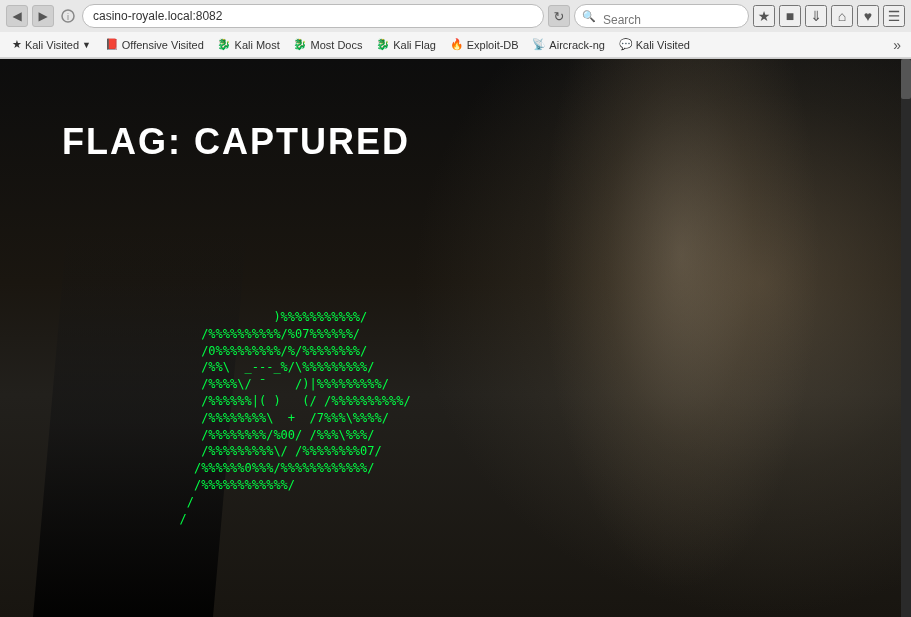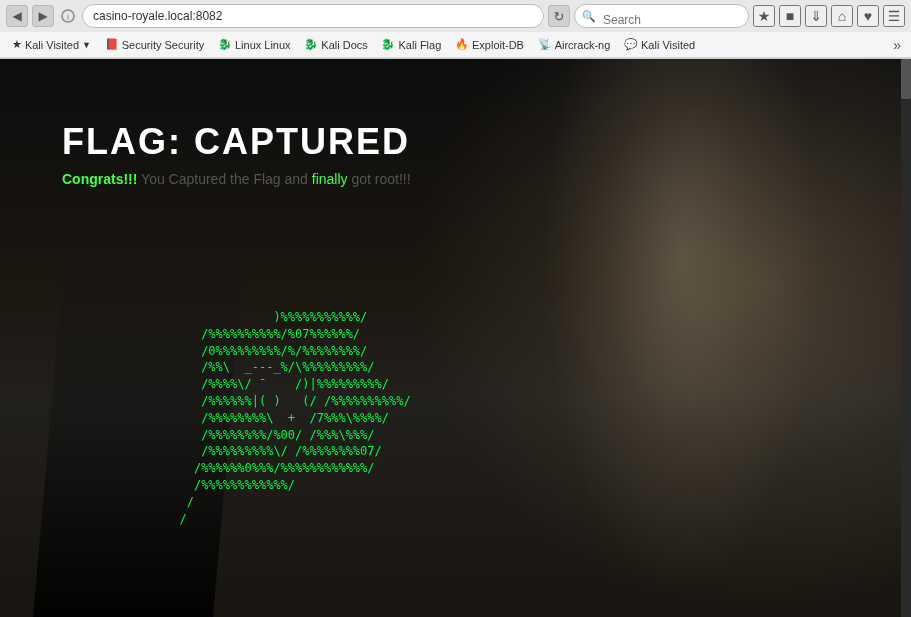--- a/index.html
+++ b/index.html
@@ -246,29 +246,29 @@
   </div>
 
   <div class="bookmarks-bar">
     <div class="bookmark-item">
       <span class="bookmark-icon">★</span>
       <span>Kali Visited</span>
       <span style="font-size:9px;">▼</span>
     </div>
     <div class="bookmark-item">
       <span class="bookmark-icon">📕</span>
-      <span>Security Security</span>
+      <span>Offensive Visited</span>
     </div>
     <div class="bookmark-item">
       <span class="bookmark-icon">🐉</span>
-      <span>Linux Linux</span>
+      <span>Kali Most</span>
     </div>
     <div class="bookmark-item">
       <span class="bookmark-icon">🐉</span>
-      <span>Kali Docs</span>
+      <span>Most Docs</span>
     </div>
     <div class="bookmark-item">
       <span class="bookmark-icon">🐉</span>
       <span>Kali Flag</span>
     </div>
     <div class="bookmark-item">
       <span class="bookmark-icon">🔥</span>
       <span>Exploit-DB</span>
     </div>
     <div class="bookmark-item">
@@ -294,23 +294,20 @@
       background: radial-gradient(ellipse at 50% 35%, rgba(200,180,150,0.25) 0%, rgba(140,120,90,0.15) 35%, transparent 65%);"></div>
 
     <div style="position:absolute;bottom:0;left:50px;width:180px;height:70%;
       background: linear-gradient(to top, rgba(0,0,0,0.9) 0%, rgba(20,20,20,0.7) 50%, transparent 100%);
       transform: skewX(-5deg);"></div>
 
     <div class="page-overlay">
 
       <div class="flag-title">FLAG: CAPTURED</div>
 
-      <div class="congrats-line">
-        <span class="congrats-word">Congrats!!!</span><span> You Captured the Flag and </span><span class="finally-word">finally</span><span> got root!!!</span>
-      </div>
 
       <div class="ascii-art">                        )%%%%%%%%%%%/
               /%%%%%%%%%%/%07%%%%%%/
               /0%%%%%%%%%/%/%%%%%%%%/
               /%%\  _---_%/\%%%%%%%%%/
               /%%%%\/ ¯    /)|%%%%%%%%%/
               /%%%%%%|( )   (/ /%%%%%%%%%%/
               /%%%%%%%%\  +  /7%%%\%%%%/
               /%%%%%%%%/%00/ /%%%\%%%/
               /%%%%%%%%%\/ /%%%%%%%%07/

